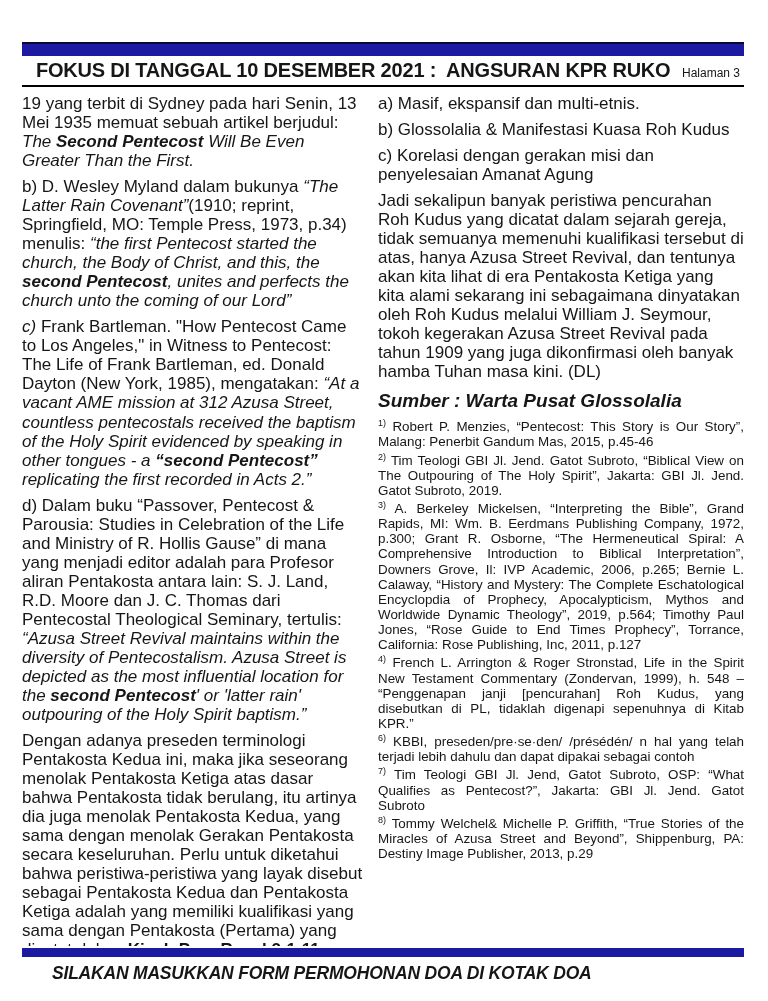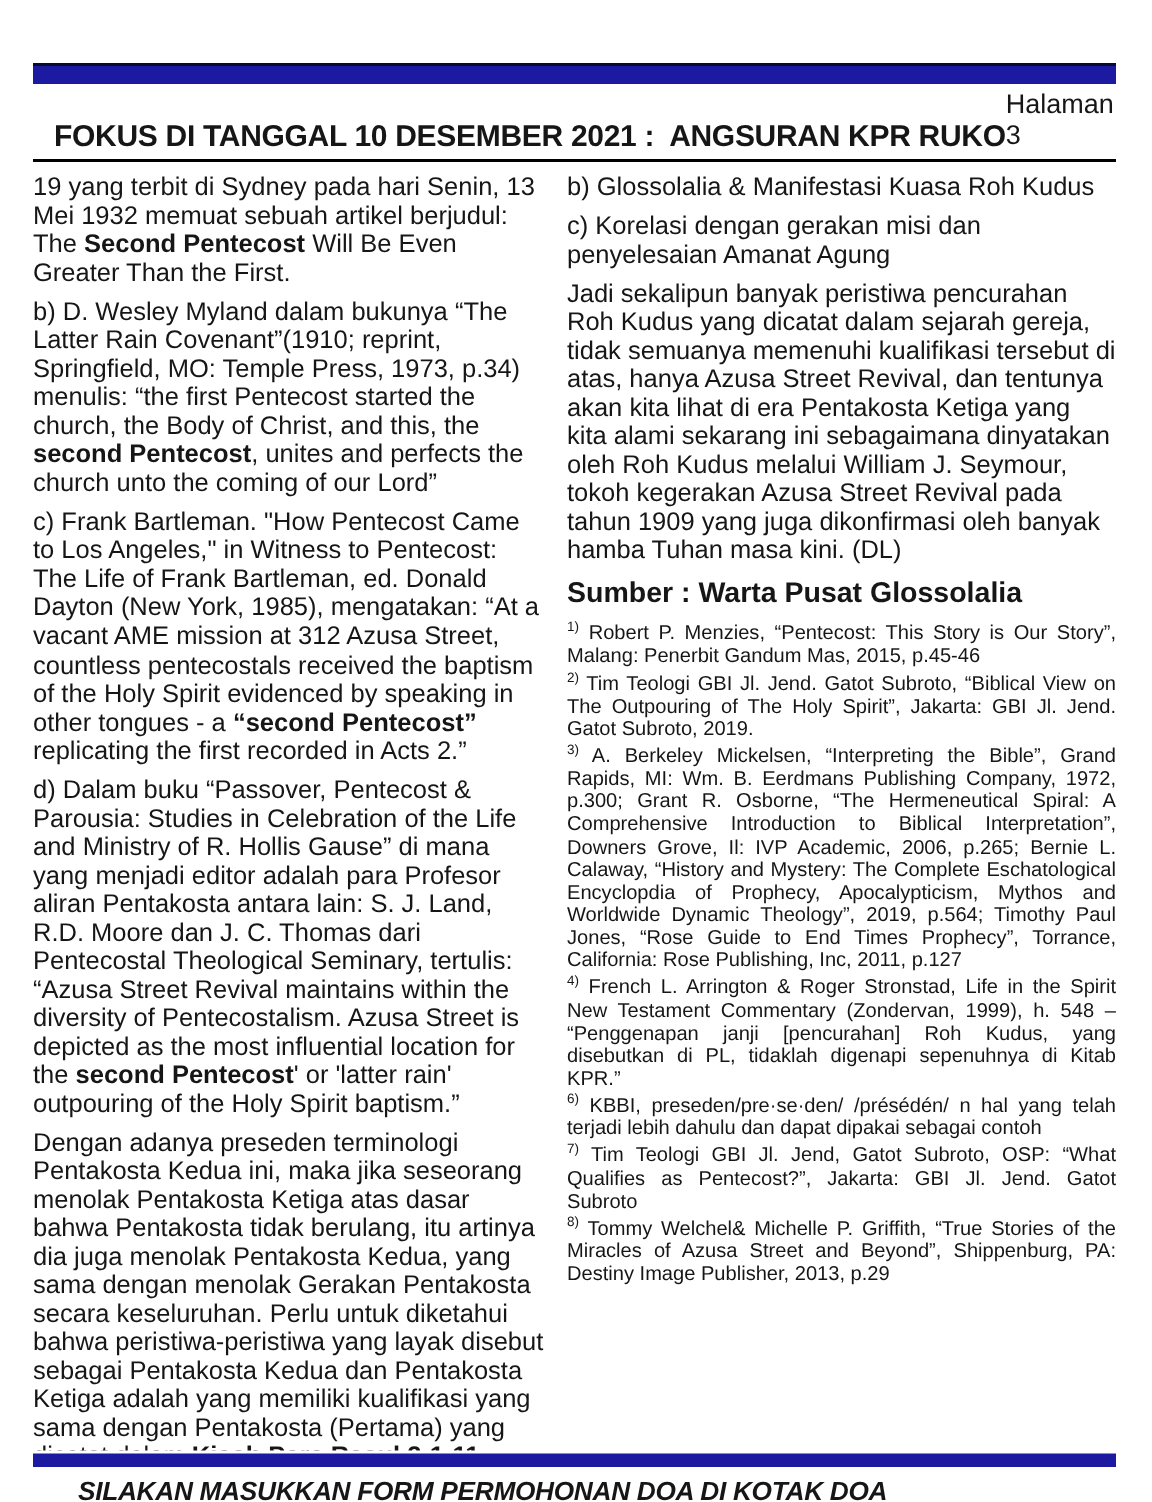--- a/index.html
+++ b/index.html
@@ -25,21 +25,21 @@
     padding:3px 4px 3px 14px;
     border-bottom:2.5px solid #000000;
   }
   .title{
     font-size:20px;
     font-weight:700;
     letter-spacing:-0.2px;
     white-space:pre;
   }
   .pagenum{
-    font-size:18px;
+    font-size:12px;
     padding-bottom:2px;
   }
   .columns{
     display:flex;
     gap:14px;
     margin-top:7px;
     height:852px;
     overflow:hidden;
   }
   .col{min-width:0;}
@@ -57,21 +57,21 @@
     margin:10px 0 7px 0;
   }
   .footnote{
     font-size:13.4px;
     line-height:1.13;
     text-align:justify;
     margin:0 0 3px 0;
   }
   .footnote sup{font-size:9px;line-height:0;}
   .b{font-weight:700;}
-  .i{}
+  .i{font-style:italic;}
   .bottom-bar{
     height:9px;
     background:#1b1aa1;
     margin-top:2px;
   }
   .footer-row{
     padding:6px 0 0 30px;
     font-style:italic;
   }
   .footer-text{
@@ -86,27 +86,28 @@
 <div class="page">
   <div class="top-bar"></div>
 
   <div class="header-row">
     <span class="title">FOKUS DI TANGGAL 10 DESEMBER 2021 :  ANGSURAN KPR RUKO</span>
     <span class="pagenum">Halaman 3</span>
   </div>
 
   <div class="columns">
     <div class="col left">
-        <p class="blk paragraph"><span>19 yang terbit di Sydney pada hari Senin, 13 Mei 1932 memuat sebuah artikel berjudul: </span><span class="i">The </span><span class="b i">Second Pentecost</span><span class="i"> Will Be Even Greater Than the First.</span></p>
+        <p class="blk paragraph"><span>19 yang terbit di Sydney pada hari Senin, 13 Mei 1935 memuat sebuah artikel berjudul: </span><span class="i">The </span><span class="b i">Second Pentecost</span><span class="i"> Will Be Even Greater Than the First.</span></p>
         <p class="blk paragraph"><span>b) D. Wesley Myland dalam bukunya </span><span class="i">“The Latter Rain Covenant”</span><span>(1910; reprint, Springfield, MO: Temple Press, 1973, p.34) menulis: </span><span class="i">“the first Pentecost started the church, the Body of Christ, and this, the </span><span class="b i">second Pentecost</span><span class="i">, unites and perfects the church unto the coming of our Lord”</span></p>
         <p class="blk paragraph"><span class="i">c)</span><span> Frank Bartleman. "How Pentecost Came to Los Angeles," in Witness to Pentecost: The Life of Frank Bartleman, ed. Donald Dayton (New York, 1985), mengatakan: </span><span class="i">“At a vacant AME mission at 312 Azusa Street, countless pentecostals received the baptism of the Holy Spirit evidenced by speaking in other tongues - a </span><span class="b i">“second Pentecost”</span><span class="i"> replicating the first recorded in Acts 2.”</span></p>
         <p class="blk paragraph"><span>d) Dalam buku “Passover, Pentecost &amp; Parousia: Studies in Celebration of the Life and Ministry of R. Hollis Gause” di mana yang menjadi editor adalah para Profesor aliran Pentakosta antara lain: S. J. Land, R.D. Moore dan J. C. Thomas dari Pentecostal Theological Seminary, tertulis: </span><span class="i">“Azusa Street Revival maintains within the diversity of Pentecostalism. Azusa Street is depicted as the most influential location for the </span><span class="b i">second Pentecost</span><span class="i">' or 'latter rain' outpouring of the Holy Spirit baptism.”</span></p>
         <p class="blk paragraph"><span>Dengan adanya preseden terminologi Pentakosta Kedua ini, maka jika seseorang menolak Pentakosta Ketiga atas dasar bahwa Pentakosta tidak berulang, itu artinya dia juga menolak Pentakosta Kedua, yang sama dengan menolak Gerakan Pentakosta secara keseluruhan. Perlu untuk diketahui bahwa peristiwa-peristiwa yang layak disebut sebagai Pentakosta Kedua dan Pentakosta Ketiga adalah yang memiliki kualifikasi yang sama dengan Pentakosta (Pertama) yang dicatat dalam </span><span class="b">Kisah Para Rasul 2:1-11</span><span>, yakni:</span></p>
       </div>
     <div class="col right">
+        <p class="blk paragraph"><span>a) Masif, ekspansif dan multi-etnis.</span></p>
         <p class="blk paragraph"><span>b) Glossolalia &amp; Manifestasi Kuasa Roh Kudus</span></p>
         <p class="blk paragraph"><span>c) Korelasi dengan gerakan misi dan penyelesaian Amanat Agung</span></p>
         <p class="blk paragraph"><span>Jadi sekalipun banyak peristiwa pencurahan Roh Kudus yang dicatat dalam sejarah gereja, tidak semuanya memenuhi kualifikasi tersebut di atas, hanya Azusa Street Revival, dan tentunya akan kita lihat di era Pentakosta Ketiga yang kita alami sekarang ini sebagaimana dinyatakan oleh Roh Kudus melalui William J. Seymour, tokoh kegerakan Azusa Street Revival pada tahun 1909 yang juga dikonfirmasi oleh banyak hamba Tuhan masa kini. (DL)</span></p>
         <p class="blk heading"><span class="b i">Sumber : Warta Pusat Glossolalia</span></p>
         <p class="blk footnote"><sup>1)</sup><span> Robert P. Menzies, “Pentecost: This Story is Our Story”, Malang: Penerbit Gandum Mas, 2015, p.45-46</span></p>
         <p class="blk footnote"><sup>2)</sup><span> Tim Teologi GBI Jl. Jend. Gatot Subroto, “Biblical View on The Outpouring of The Holy Spirit”, Jakarta: GBI Jl. Jend. Gatot Subroto, 2019.</span></p>
         <p class="blk footnote"><sup>3)</sup><span> A. Berkeley Mickelsen, “Interpreting the Bible”, Grand Rapids, MI: Wm. B. Eerdmans Publishing Company, 1972, p.300; Grant R. Osborne, “The Hermeneutical Spiral: A Comprehensive Introduction to Biblical Interpretation”, Downers Grove, Il: IVP Academic, 2006, p.265; Bernie L. Calaway, “History and Mystery: The Complete Eschatological Encyclopdia of Prophecy, Apocalypticism, Mythos and Worldwide Dynamic Theology”, 2019, p.564; Timothy Paul Jones, “Rose Guide to End Times Prophecy”, Torrance, California: Rose Publishing, Inc, 2011, p.127</span></p>
         <p class="blk footnote"><sup>4)</sup><span> French L. Arrington &amp; Roger Stronstad, Life in the Spirit New Testament Commentary (Zondervan, 1999), h. 548 – “Penggenapan janji [pencurahan] Roh Kudus, yang disebutkan di PL, tidaklah digenapi sepenuhnya di Kitab KPR.”</span></p>
         <p class="blk footnote"><sup>6)</sup><span> KBBI, preseden/pre·se·den/ /présédén/ n hal yang telah terjadi lebih dahulu dan dapat dipakai sebagai contoh</span></p>
         <p class="blk footnote"><sup>7)</sup><span> Tim Teologi GBI Jl. Jend, Gatot Subroto, OSP: “What Qualifies as Pentecost?”, Jakarta: GBI Jl. Jend. Gatot Subroto</span></p>

